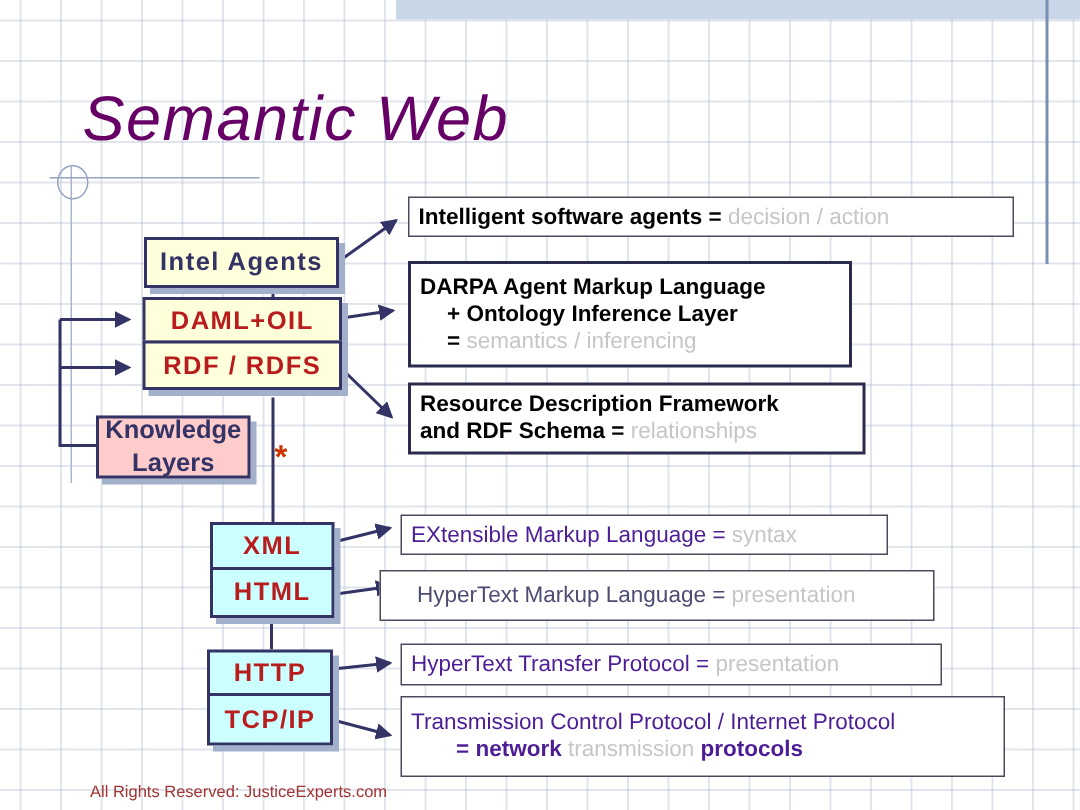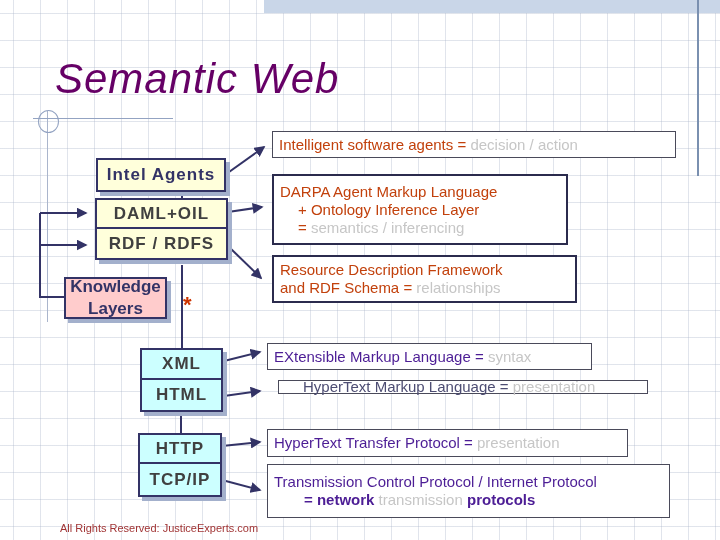--- a/index.html
+++ b/index.html
@@ -21,30 +21,30 @@
   .ornament-circle{position:absolute;left:38px;top:110px;width:19px;height:21px;border:1px solid #93a3c2;border-radius:50%;background:transparent;}
   .page-title{position:absolute;left:55px;top:55px;font-size:42px;letter-spacing:1px;color:#660066;font-style:italic;}
   
   .lbox{position:absolute;border:2px solid #333366;box-shadow:4px 4px 0 #a3b0cc;
         display:flex;align-items:center;justify-content:center;
         font-weight:bold;color:#333366;text-align:center;}
   .cream{background:#ffffdb;}
   .pink{background:#ffcccc;}
   .stack{position:absolute;box-shadow:4px 4px 0 #a3b0cc;}
   .stack .cell{border:2px solid #333366;display:flex;align-items:center;justify-content:center;
-               font-weight:bold;color:#404040;}
+               font-weight:bold;color:#b91c1c;}
   .stack .cell + .cell{margin-top:-2px;}
   .cyan{background:#ccffff;}
   .big-label{font-size:17px;letter-spacing:1px;}
   
   .rbox{position:absolute;background:#ffffff;font-size:15px;line-height:1.2;
         display:flex;flex-direction:column;justify-content:center;padding:2px 6px;box-sizing:border-box;}
   .thin{border:1px solid #4a4a5a;}
   .thick{border:2px solid #2b2b4d;}
-  .maroon{color:#c2410c;font-weight:normal;}
+  .maroon{color:#000000;font-weight:bold;}
   .silver{color:#c6c6c6;}
   .silver-b{color:#c6c6c6;font-weight:normal;}
   .black-txt{color:#4c1d95;}
   .slate-txt{color:#4d4d73;}
   .indent1{padding-left:18px;}
   .indent2{padding-left:30px;}
   .asterisk{position:absolute;left:183px;top:292px;color:#cc3300;font-size:22px;font-weight:bold;}
   .footer{position:absolute;left:60px;top:522px;font-size:11px;color:#a13434;}
   svg.connectors{position:absolute;left:0;top:0;width:720px;height:540px;pointer-events:none;}
 </style>
@@ -136,21 +136,21 @@
       <span class="maroon">and RDF Schema = </span><span class="silver-b">relationships</span>
     </div>
   </div>
 
   <div class="rbox thin" style="left:267px;top:343px;width:325px;height:27px;">
     <div>
       <span class="black-txt">EXtensible Markup Language = </span><span class="silver">syntax</span>
     </div>
   </div>
 
-  <div class="rbox thin" style="left:278px;top:380px;width:370px;height:14px;padding-left:24px;">
+  <div class="rbox thin" style="left:253px;top:380px;width:370px;height:34px;padding-left:24px;">
     <div>
       <span class="slate-txt">HyperText Markup Language = </span><span class="silver">presentation</span>
     </div>
   </div>
 
   <div class="rbox thin" style="left:267px;top:464px;width:403px;height:54px;">
     <div class="black-txt">Transmission Control Protocol / Internet Protocol</div>
     <div class="indent2">
       <span class="black-txt" style="font-weight:bold;">= network </span><span class="silver">transmission </span><span class="black-txt" style="font-weight:bold;">protocols</span>
     </div>

